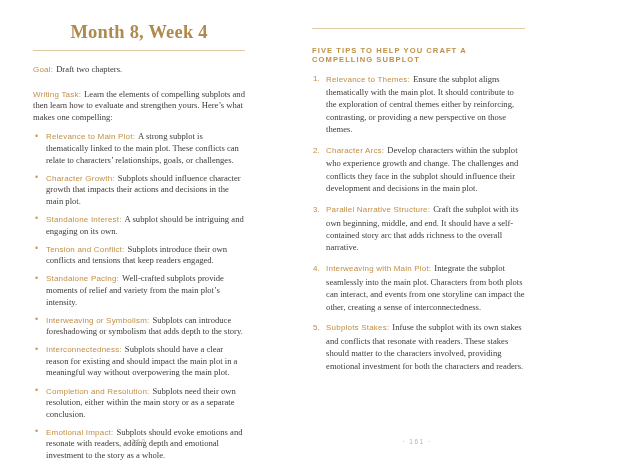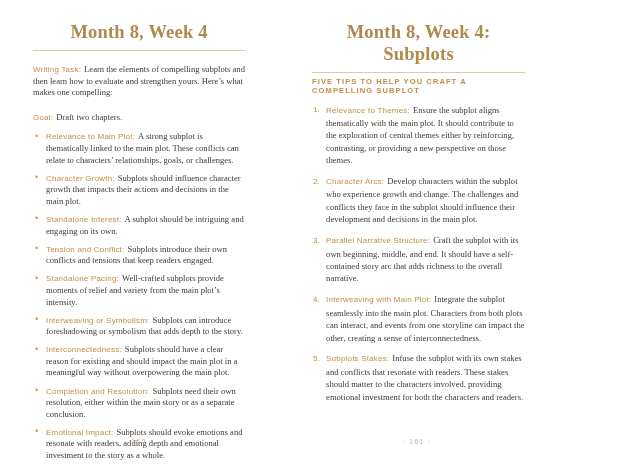--- a/index.html
+++ b/index.html
@@ -53,21 +53,21 @@
     color: #3e3b37;
   }
   .b-marker {
     position: absolute; left: 2px; top: -0.5px;
     color: #c99a55;
     font-size: 9px;
     font-family: "Liberation Sans", sans-serif;
   }
 
   .section-heading {
-    margin-top: 4px;
+    margin-top: 17px;
     font-family: "Liberation Sans", sans-serif;
     font-weight: bold;
     font-size: 7.6px;
     letter-spacing: 1.05px;
     color: #bf9148;
   }
 
   .tip-list { margin-top: 3px; }
   .tip {
     position: relative;
@@ -98,25 +98,25 @@
 </head>
 <body>
 
 <div class="spread">
 
   <div class="page page-left">
     <div class="page-title">Month 8, Week 4</div>
     <hr class="title-rule">
 
     <div class="para">
-      <span class="inline-label">Writing Task:</span><span class="body-text">Learn the elements of compelling subplots and then learn how to evaluate and strengthen yours. Here’s what makes one compelling:</span>
+      <span class="inline-label">Goal:</span><span class="body-text">Draft two chapters.</span>
     </div>
 
     <div class="para">
-      <span class="inline-label">Goal:</span><span class="body-text">Draft two chapters.</span>
+      <span class="inline-label">Writing Task:</span><span class="body-text">Learn the elements of compelling subplots and then learn how to evaluate and strengthen yours. Here’s what makes one compelling:</span>
     </div>
 
     <div class="bullet-list">
       <div class="bullet">
         <span class="b-marker">•</span><span class="inline-label">Relevance to Main Plot:</span><span class="body-text">A strong subplot is thematically linked to the main plot. These conflicts can relate to characters’ relationships, goals, or challenges.</span>
       </div>
       <div class="bullet">
         <span class="b-marker">•</span><span class="inline-label">Character Growth:</span><span class="body-text">Subplots should influence character growth that impacts their actions and decisions in the main plot.</span>
       </div>
       <div class="bullet">
@@ -139,21 +139,20 @@
       </div>
       <div class="bullet">
         <span class="b-marker">•</span><span class="inline-label">Emotional Impact:</span><span class="body-text">Subplots should evoke emotions and resonate with readers, adding depth and emotional investment to the story as a whole.</span>
       </div>
     </div>
 
     <div class="page-number">·  160  ·</div>
   </div>
 
   <div class="page page-right">
-    <div class="page-title">Month 8, Week 4: Subplots</div>
     <hr class="title-rule">
 
     <div class="section-heading">FIVE TIPS TO HELP YOU CRAFT A COMPELLING SUBPLOT</div>
 
     <div class="tip-list">
       <div class="tip">
         <span class="tip-num">1.</span><span class="inline-label">Relevance to Themes:</span><span class="body-text">Ensure the subplot aligns thematically with the main plot. It should contribute to the exploration of central themes either by reinforcing, contrasting, or providing a new perspective on those themes.</span>
       </div>
       <div class="tip">
         <span class="tip-num">2.</span><span class="inline-label">Character Arcs:</span><span class="body-text">Develop characters within the subplot who experience growth and change. The challenges and conflicts they face in the subplot should influence their development and decisions in the main plot.</span>

